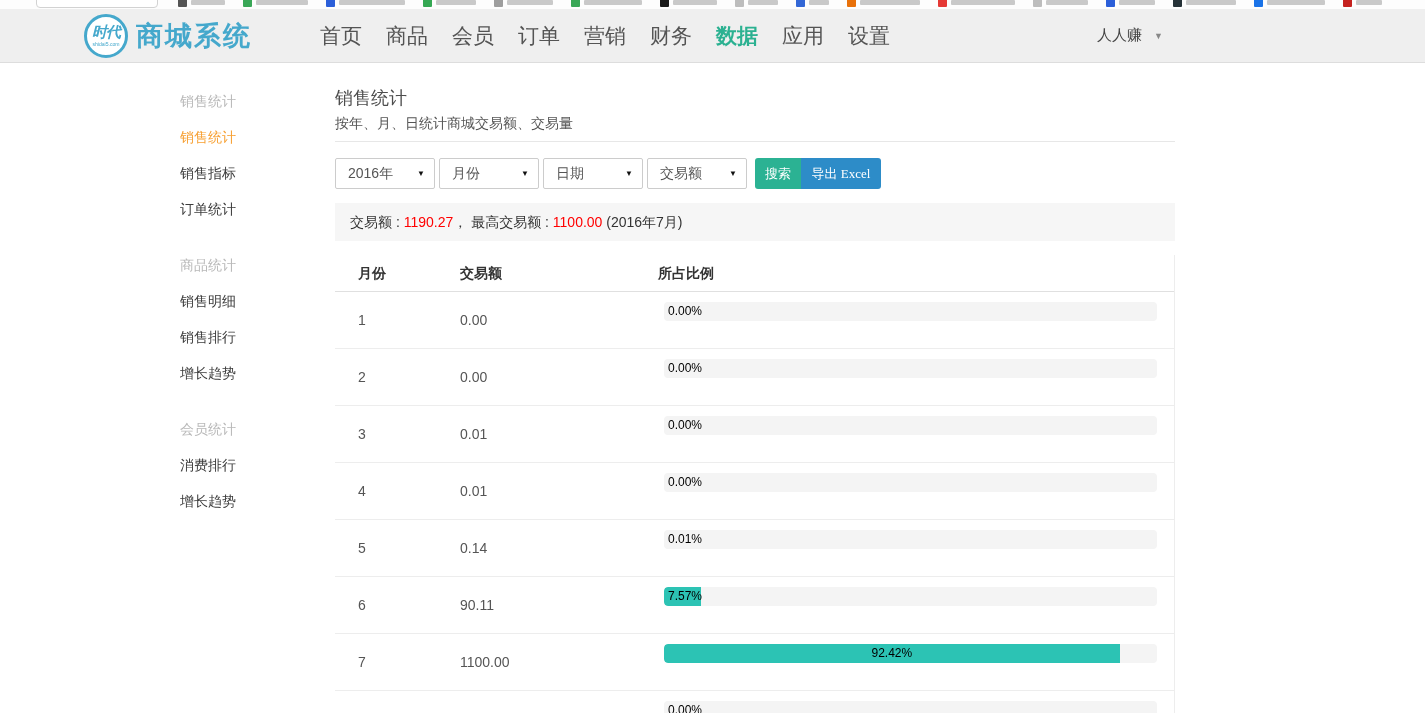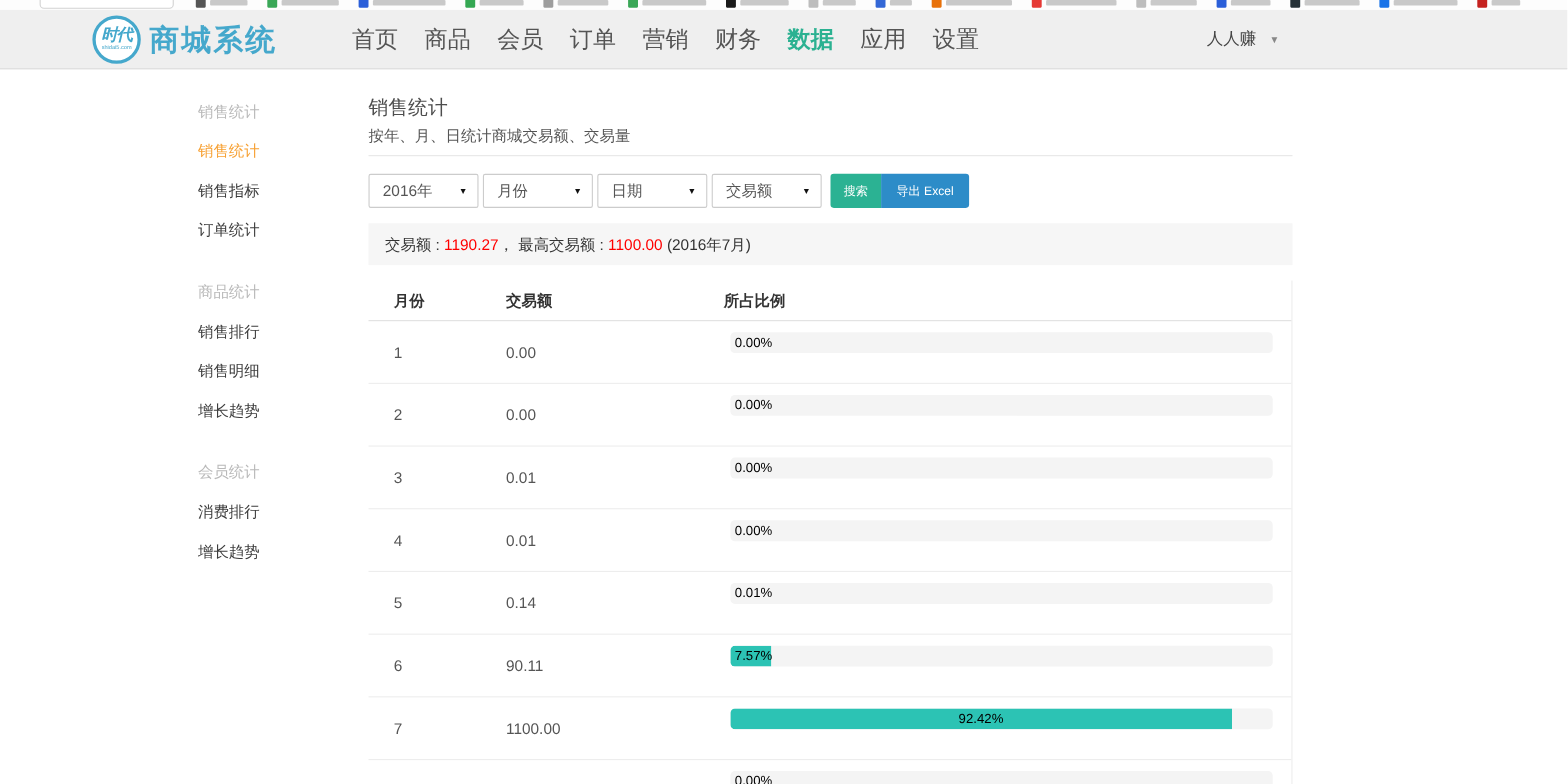--- a/index.html
+++ b/index.html
@@ -52,22 +52,22 @@
   .page-subtitle { margin-top:7px; font-size:14px; color:#555; line-height:16px; }
   .title-divider { margin-top:10px; border-bottom:1px solid #e7e7e7; }
 
   .filter-row { margin-top:16px; display:flex; height:31px; }
   .select { position:relative; width:100px; height:31px; border:1px solid #ccc;
     background:#fff; margin-right:4px; font-size:14px; color:#555;
     line-height:29px; padding-left:12px; cursor:pointer; border-radius:2px; }
   .select .sel-caret { position:absolute; right:9px; top:0; font-size:8px; color:#111;
     line-height:29px; }
   .btn-group { display:flex; margin-left:4px; }
-  .btn { height:31px; border:none; color:#fff; font-size:11px; cursor:pointer;
-    font-family:Liberation Sans, sans-serif; }
+  .btn { height:31px; border:none; color:#fff; font-size:13px; cursor:pointer;
+    font-family:Liberation Serif, serif; }
   .btn-search { background:var(--button-green); width:46px; border-radius:3px 0 0 3px; }
   .btn-export { background:var(--button-blue); width:80px; border-radius:0 3px 3px 0; }
 
   .summary-bar { margin-top:14px; height:38px; background:#f6f6f6; line-height:38px;
     font-size:14px; color:#333; padding-left:15px; }
   .summary-bar .red { color:var(--accent-red); }
 
   .stat-table { margin-top:14px; border-right:1px solid #ededed; }
   .t-head { display:flex; height:37px; line-height:37px; border-bottom:1px solid #e0e0e0;
     font-size:14px; font-weight:bold; color:#333; }
@@ -184,22 +184,22 @@
 </div>
 
 <div class="page-body">
 
   <div class="sidebar" id="sidebar">
       <div class="side-group-title">销售统计</div>
       <div class="side-item active">销售统计</div>
       <div class="side-item">销售指标</div>
       <div class="side-item">订单统计</div>
       <div class="side-group-title gap">商品统计</div>
+      <div class="side-item">销售明细</div>
       <div class="side-item">销售排行</div>
-      <div class="side-item">销售明细</div>
       <div class="side-item">增长趋势</div>
       <div class="side-group-title gap">会员统计</div>
       <div class="side-item">消费排行</div>
       <div class="side-item">增长趋势</div>
     </div>
 
   <div class="main">
     <h1 class="page-title">销售统计</h1>
     <div class="page-subtitle">按年、月、日统计商城交易额、交易量</div>
     <div class="title-divider"></div>

